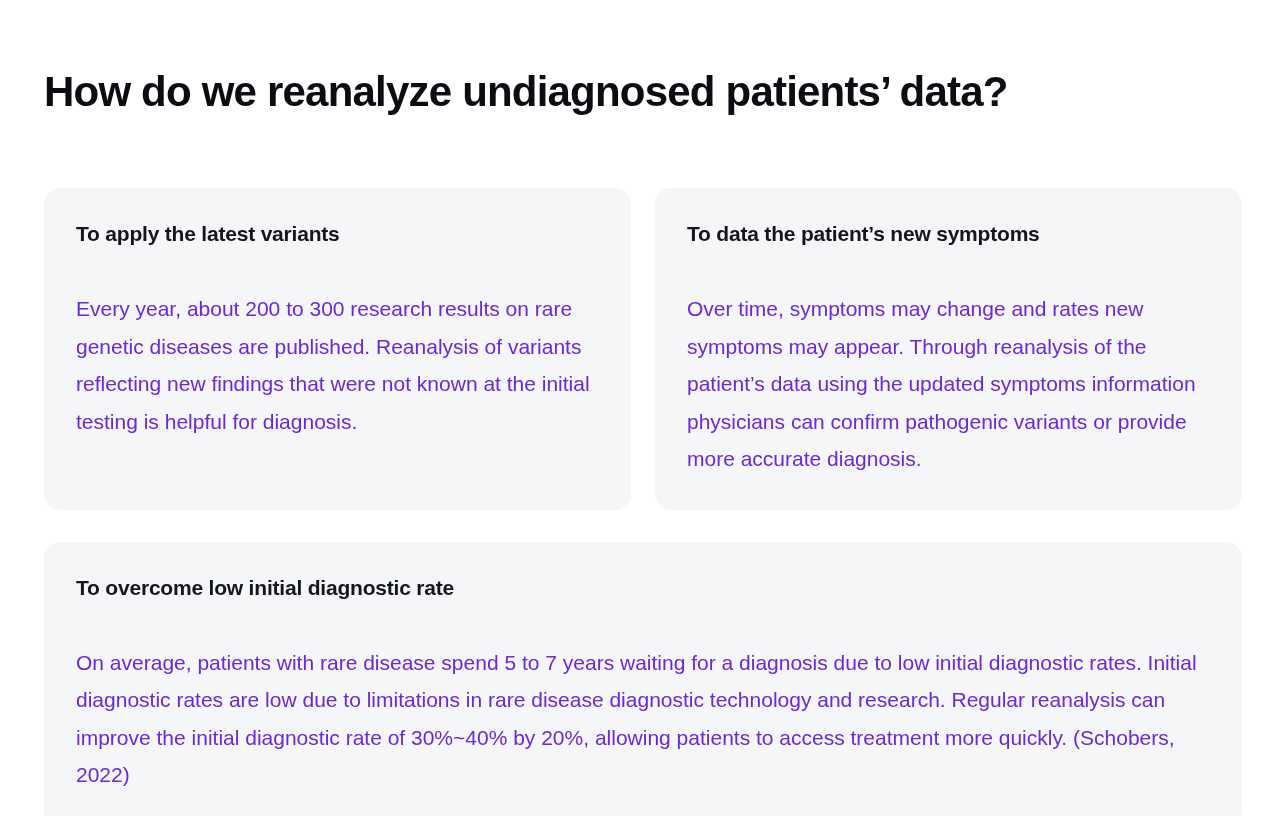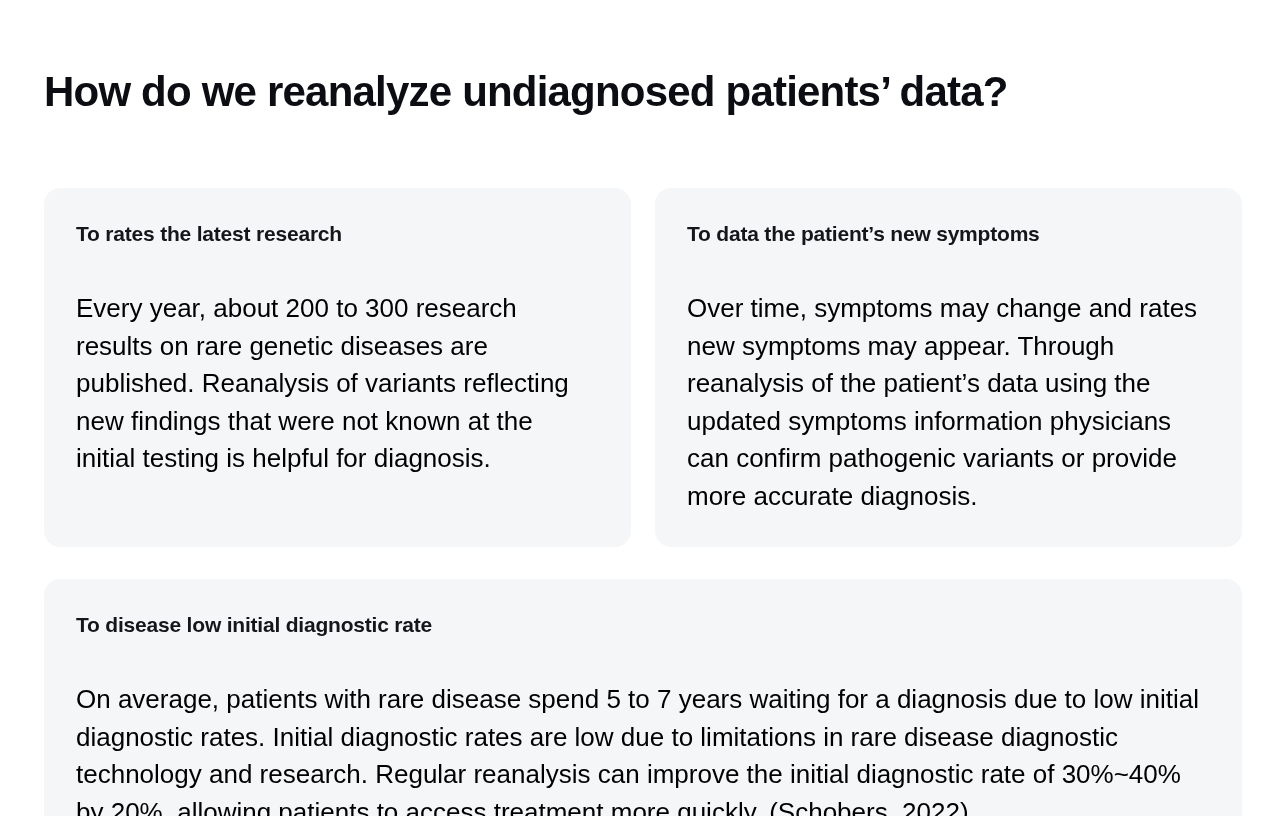--- a/index.html
+++ b/index.html
@@ -42,45 +42,45 @@
   .card-title {
     margin: 0 0 42px 0;
     font-size: 21px;
     line-height: 28px;
     font-weight: 700;
     letter-spacing: -0.2px;
     color: #14161a;
   }
   .card-body {
     margin: 0;
-    font-size: 26px;
+    font-size: 21px;
     line-height: 37.5px;
     font-weight: 400;
-    color: #000000;
+    color: #6d28d9;
   }
 </style>
 </head>
 <body>
 
 <main class="page">
 
   <h1 class="page-title">How do we reanalyze undiagnosed patients’ data?</h1>
 
   <div class="cards-grid">
 
     <article class="card">
-      <h2 class="card-title">To rates the latest research</h2>
+      <h2 class="card-title">To apply the latest variants</h2>
       <p class="card-body">Every year, about 200 to 300 research results on rare genetic diseases are published. Reanalysis of variants reflecting new findings that were not known at the initial testing is helpful for diagnosis.</p>
     </article>
 
     <article class="card">
       <h2 class="card-title">To data the patient’s new symptoms</h2>
       <p class="card-body">Over time, symptoms may change and rates new symptoms may appear. Through reanalysis of the patient’s data using the updated symptoms information physicians can confirm pathogenic variants or provide more accurate diagnosis.</p>
     </article>
 
     <article class="card card-wide">
-      <h2 class="card-title">To disease low initial diagnostic rate</h2>
+      <h2 class="card-title">To overcome low initial diagnostic rate</h2>
       <p class="card-body">On average, patients with rare disease spend 5 to 7 years waiting for a diagnosis due to low initial diagnostic rates. Initial diagnostic rates are low due to limitations in rare disease diagnostic technology and research. Regular reanalysis can improve the initial diagnostic rate of 30%~40% by 20%, allowing patients to access treatment more quickly. (Schobers, 2022)</p>
     </article>
 
   </div>
 
 </main>
 
 </body></html>

